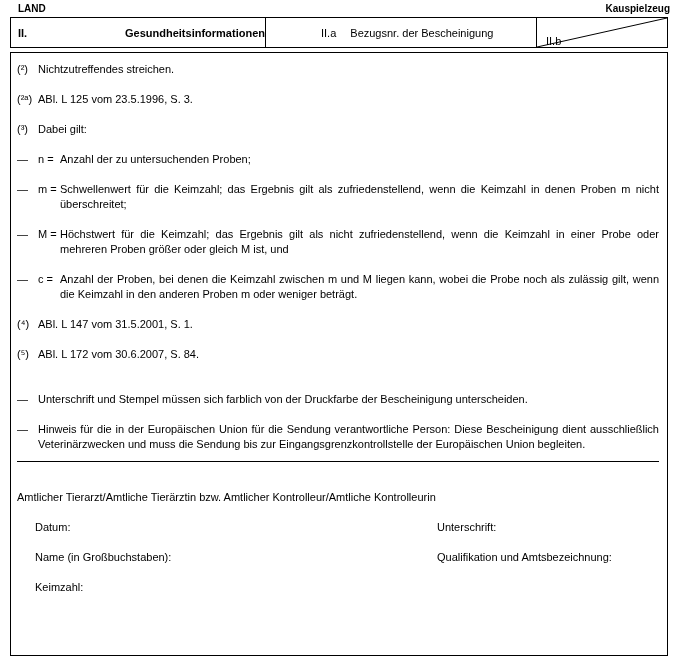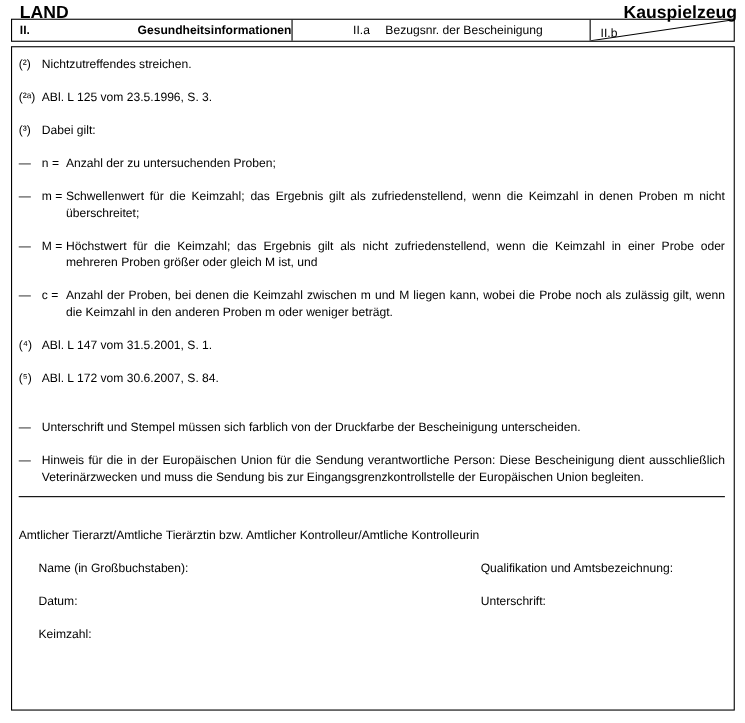--- a/index.html
+++ b/index.html
@@ -6,24 +6,24 @@
   html,body { background:#ffffff; }
   body { width:677px; height:657px; overflow:hidden; }
   .page {
     width:677px; height:657px; background:#ffffff; color:#000;
     font-family:"Liberation Sans","DejaVu Sans",sans-serif;
     font-size:11px; position:relative; overflow:hidden;
   }
   .top-bar {
     display:flex; justify-content:space-between; align-items:flex-start;
     padding:3px 7px 0 18px; height:17px;
-    font-weight:bold; font-size:16px;
+    font-weight:bold; font-size:10px;
   }
   .header-row {
-    display:flex; margin:0 9px 0 10px; height:21px;
+    display:flex; margin:0 9px 0 10px; height:31px;
     border:1px solid #000;
   }
   .hcell { display:flex; align-items:center; height:100%; }
   .hcell-1 { width:255px; border-right:1px solid #000; position:relative; }
   .sec-num { position:absolute; left:7px; font-weight:bold; }
   .sec-title { width:100%; text-align:right; font-weight:bold; }
   .hcell-2 { width:223px; border-right:1px solid #000; padding-left:7px; gap:14px;margin-left:48px; }
   .hcell-3 { flex:1; position:relative; padding-left:9px;align-items:flex-end; }
   .hcell-3 .diag { position:absolute; left:0; top:0; width:100%; height:100%; display:block; }
   .hcell-3 .cell-label { position:relative; }
@@ -130,26 +130,26 @@
         <span class="fn-marker">—</span>
         <span class="fn-text">Hinweis für die in der Europäischen Union für die Sendung verantwortliche Person: Diese Bescheinigung dient ausschließlich Veterinärzwecken und muss die Sendung bis zur Eingangsgrenzkontrollstelle der Europäischen Union begleiten.</span>
       </div>
     </div>
 
     <div class="divider"></div>
 
     <div class="signature">
       <div class="sig-title">Amtlicher Tierarzt/Amtliche Tierärztin bzw. Amtlicher Kontrolleur/Amtliche Kontrolleurin</div>
       <div class="sig-row">
+        <span class="sig-left">Datum:</span>
+        <span class="sig-right">Unterschrift:</span>
+      </div>
+      <div class="sig-row">
         <span class="sig-left">Name (in Großbuchstaben):</span>
         <span class="sig-right">Qualifikation und Amtsbezeichnung:</span>
-      </div>
-      <div class="sig-row">
-        <span class="sig-left">Datum:</span>
-        <span class="sig-right">Unterschrift:</span>
       </div>
       <div class="sig-row">
         <span class="sig-left">Keimzahl:</span>
         <span class="sig-right"></span>
       </div>
     </div>
 
   </div>
 </div>
 

